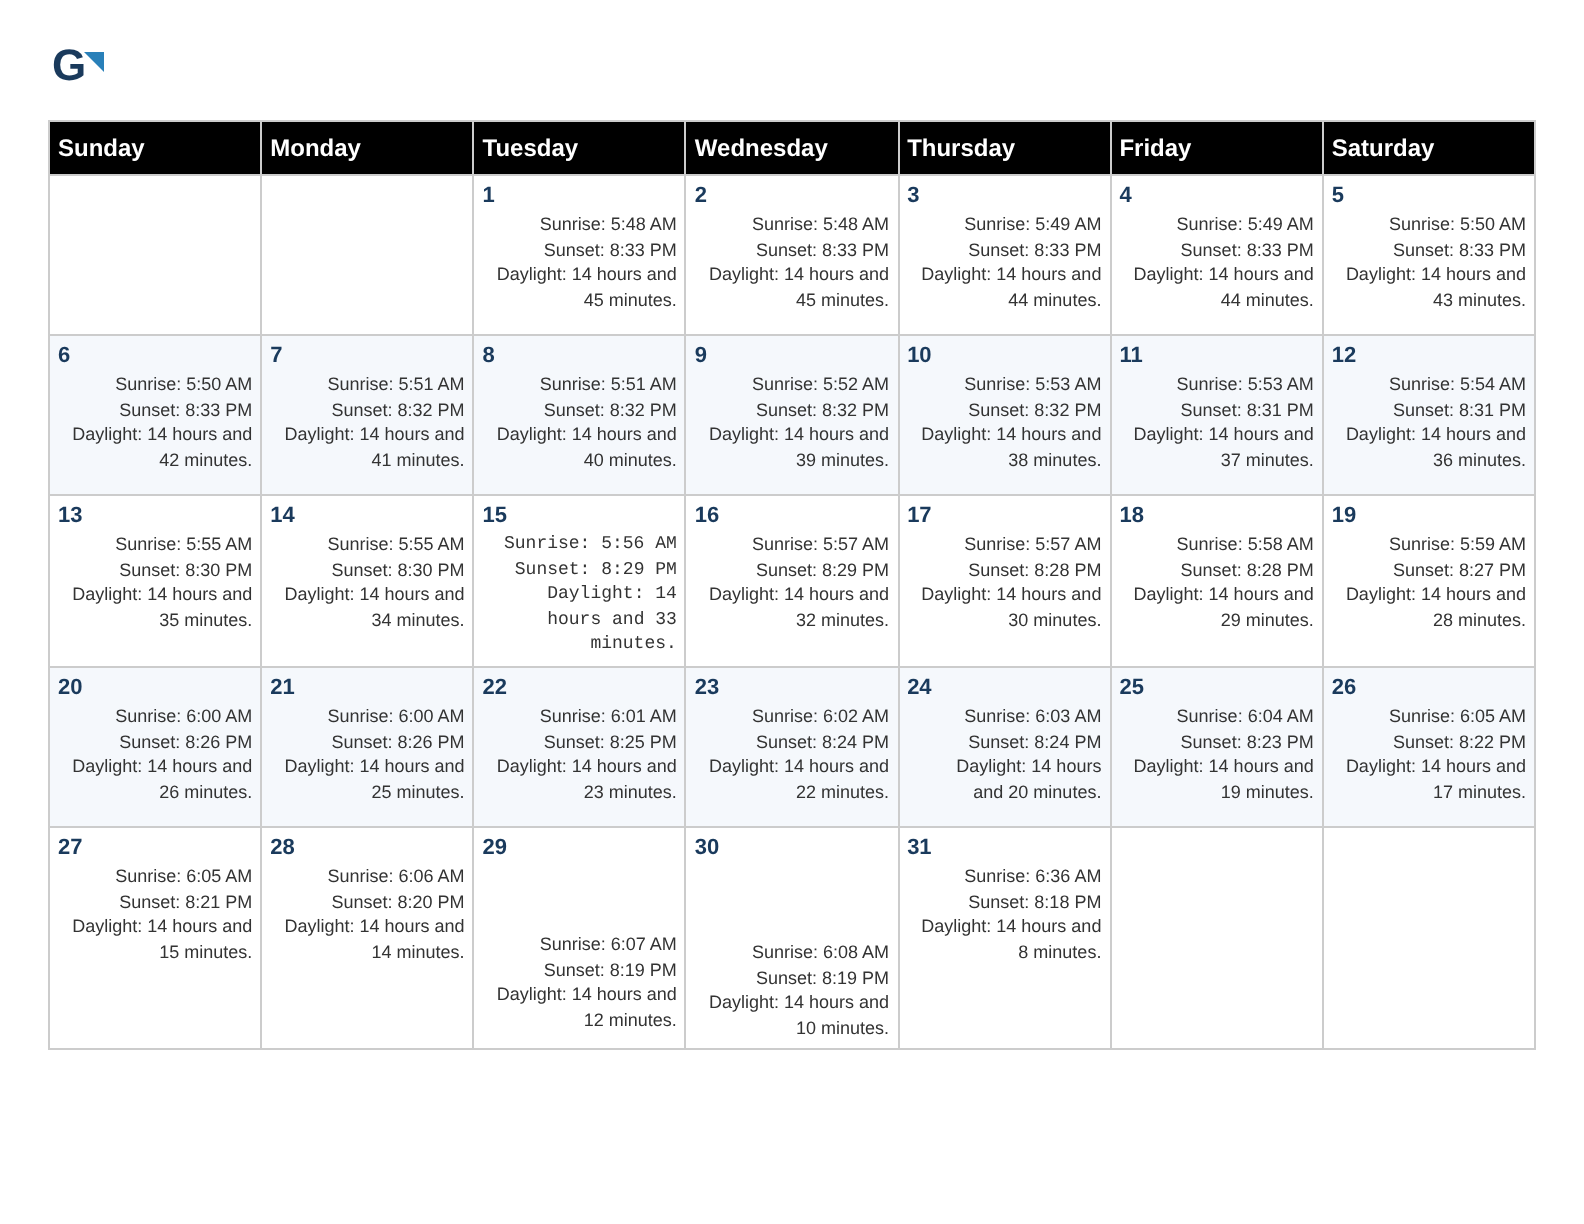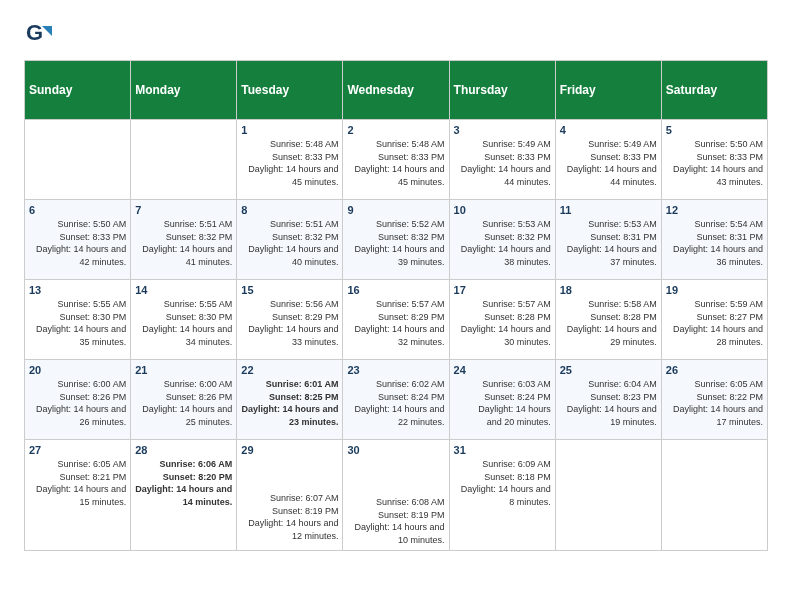--- a/index.html
+++ b/index.html
@@ -38,25 +38,25 @@
     .location-title {
       font-size: 16px;
       color: #1a3a5c;
     }
     table {
       width: 100%;
       border-collapse: collapse;
       table-layout: fixed;
     }
     thead tr th {
-      background-color: #15803d;
+      background-color: #000000;
       color: #fff;
       font-size: 12px;
       font-weight: bold;
-      padding: 22px 4px;
+      padding: 6px 4px;
       text-align: left;
       border: 1px solid #ccc;
     }
     tbody tr td {
       border: 1px solid #ccc;
       vertical-align: top;
       padding: 4px 4px;
       font-size: 9.5px;
       color: #222;
       height: 80px;
@@ -199,21 +199,21 @@
 Daylight: 14 hours and 35 minutes.</div>
           </td>
           <td>
             <span class="day-number">14</span>
             <div class="cell-info" style="white-space: pre-line;">Sunrise: 5:55 AM
 Sunset: 8:30 PM
 Daylight: 14 hours and 34 minutes.</div>
           </td>
           <td>
             <span class="day-number">15</span>
-            <div class="cell-info" style="white-space: pre-line;">Sunrise: 5:56 AM
+            <div class="cell-info" style="white-space: pre-line; font-family: Liberation Mono, monospace;">Sunrise: 5:56 AM
 Sunset: 8:29 PM
 Daylight: 14 hours and 33 minutes.</div>
           </td>
           <td>
             <span class="day-number">16</span>
             <div class="cell-info" style="white-space: pre-line;">Sunrise: 5:57 AM
 Sunset: 8:29 PM
 Daylight: 14 hours and 32 minutes.</div>
           </td>
           <td>
@@ -243,21 +243,21 @@
 Daylight: 14 hours and 26 minutes.</div>
           </td>
           <td>
             <span class="day-number">21</span>
             <div class="cell-info" style="white-space: pre-line;">Sunrise: 6:00 AM
 Sunset: 8:26 PM
 Daylight: 14 hours and 25 minutes.</div>
           </td>
           <td>
             <span class="day-number">22</span>
-            <div class="cell-info" style="white-space: pre-line; font-weight: bold;">Sunrise: 6:01 AM
+            <div class="cell-info" style="white-space: pre-line;">Sunrise: 6:01 AM
 Sunset: 8:25 PM
 Daylight: 14 hours and 23 minutes.</div>
           </td>
           <td>
             <span class="day-number">23</span>
             <div class="cell-info" style="white-space: pre-line;">Sunrise: 6:02 AM
 Sunset: 8:24 PM
 Daylight: 14 hours and 22 minutes.</div>
           </td>
           <td>
@@ -281,39 +281,39 @@
         </tr>
         <tr>
           <td>
             <span class="day-number">27</span>
             <div class="cell-info" style="white-space: pre-line;">Sunrise: 6:05 AM
 Sunset: 8:21 PM
 Daylight: 14 hours and 15 minutes.</div>
           </td>
           <td>
             <span class="day-number">28</span>
-            <div class="cell-info" style="white-space: pre-line; font-weight: bold;">Sunrise: 6:06 AM
+            <div class="cell-info" style="white-space: pre-line;">Sunrise: 6:06 AM
 Sunset: 8:20 PM
 Daylight: 14 hours and 14 minutes.</div>
           </td>
           <td>
             <span class="day-number">29</span>
             <div class="cell-info" style="white-space: pre-line; margin-top: 36px;">Sunrise: 6:07 AM
 Sunset: 8:19 PM
 Daylight: 14 hours and 12 minutes.</div>
           </td>
           <td>
             <span class="day-number">30</span>
             <div class="cell-info" style="white-space: pre-line; margin-top: 40px;">Sunrise: 6:08 AM
 Sunset: 8:19 PM
 Daylight: 14 hours and 10 minutes.</div>
           </td>
           <td>
             <span class="day-number">31</span>
-            <div class="cell-info" style="white-space: pre-line;">Sunrise: 6:09 AM
+            <div class="cell-info" style="white-space: pre-line;">Sunrise: 6:36 AM
 Sunset: 8:18 PM
 Daylight: 14 hours and 8 minutes.</div>
           </td>
           <td></td>
           <td></td>
         </tr>
       </tbody>
   </table>
 </div>
 

